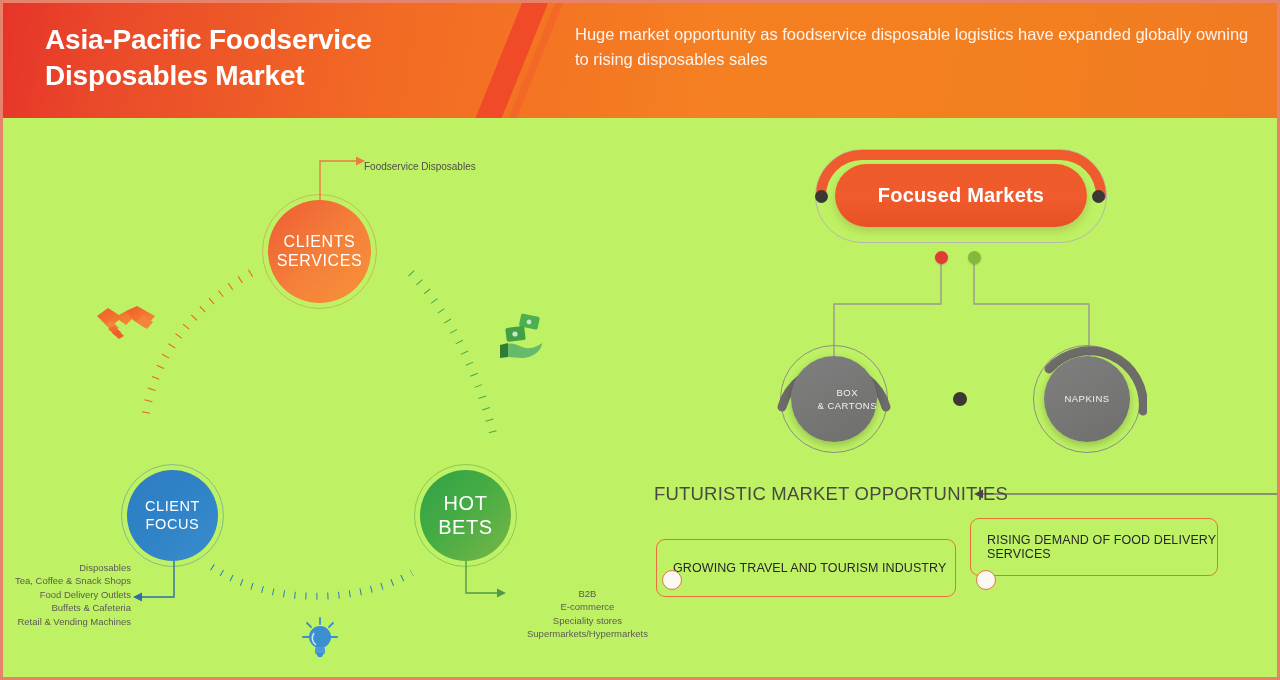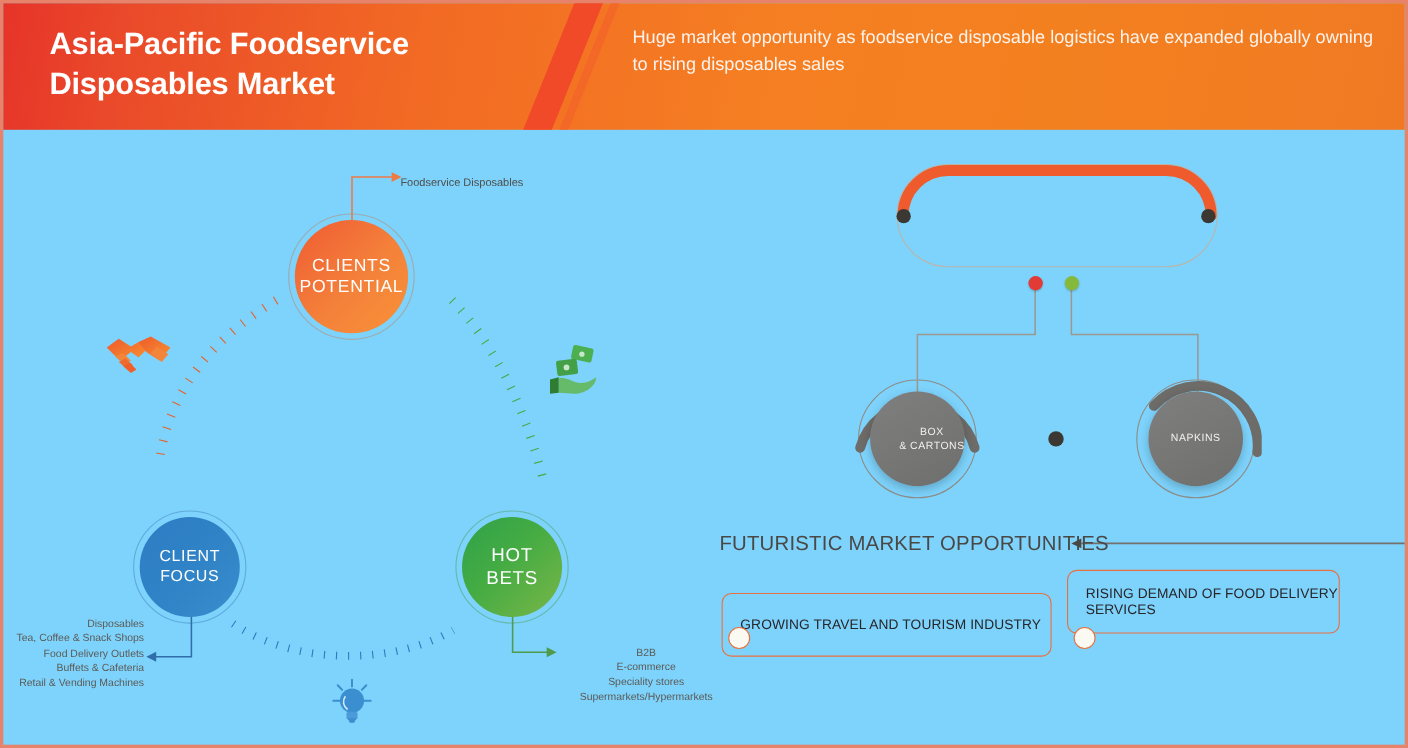--- a/index.html
+++ b/index.html
@@ -4,21 +4,21 @@
 <style>
   * { margin:0; padding:0; box-sizing:border-box; }
   html,body { width:1280px; height:680px; overflow:hidden; }
   body {
     font-family:"Liberation Sans", sans-serif;
     background:#fbfaf2;
   }
   #page {
     position:relative;
     width:1280px; height:680px;
-    background:#7dd3fc;
+    background:#bef264;
     border:3px solid #e8836b;
     overflow:hidden;
   }
 
   
   #header {
     position:absolute; left:-3px; top:-3px;
     width:1286px; height:118px;
     background:linear-gradient(100deg,#e63329 0%,#ea4a2a 9%,#f26a24 30%,#f57f22 55%,#f3801f 75%,#f07a24 100%);
     overflow:hidden;
@@ -77,21 +77,21 @@
   #ring-clients { left:259px; top:191px; width:115px; height:115px; border-color:rgba(200,120,80,.45); }
   #node-focus {
     left:124px; top:467px; width:91px; height:91px;
     background:linear-gradient(135deg,#2e7cc4 0%,#2f83c6 50%,#3a8ecd 100%);
     font-size:14.5px;
   }
   #ring-focus { left:118px; top:461px; width:103px; height:103px; border-color:rgba(60,120,180,.45); }
   #node-hot {
     left:417px; top:467px; width:91px; height:91px;
     background:linear-gradient(135deg,#2fa14a 0%,#45ac43 45%,#7ab648 100%);
-    font-size:17px;
+    font-size:20px;
   }
   #ring-hot { left:411px; top:461px; width:103px; height:103px; border-color:rgba(70,150,70,.45); }
 
   
   .arc-svg { position:absolute; z-index:3; }
 
   
   .lbl {
     position:absolute;
     color:#5c5a55;
@@ -241,21 +241,21 @@
     <path d="M 47 0 L 47 44 L 14 44" fill="none" stroke="#2f6ea8" stroke-width="1.4"></path>
     <path d="M 15 39.5 L 6 44 L 15 48.5 Z" fill="#2f6ea8"></path>
   </svg>
   <svg style="position:absolute; left:455px; top:550px; z-index:6;" width="55" height="48">
     <path d="M 8 0 L 8 40 L 40 40" fill="none" stroke="#4f9a4b" stroke-width="1.4"></path>
     <path d="M 39 35.5 L 48 40 L 39 44.5 Z" fill="#4f9a4b"></path>
   </svg>
 
   <div class="node-ring" id="ring-clients"></div>
   <div class="node" id="node-clients">
-    <span><span>CLIENTS</span><br><span>POTENTIAL</span></span>
+    <span><span>CLIENTS</span><br><span>SERVICES</span></span>
   </div>
 
   <div class="node-ring" id="ring-focus"></div>
   <div class="node" id="node-focus">
     <span><span>CLIENT</span><br><span>FOCUS</span></span>
   </div>
 
   <div class="node-ring" id="ring-hot"></div>
   <div class="node" id="node-hot">
     <span><span>HOT</span><br><span>BETS</span></span>
@@ -321,20 +321,23 @@
       <path d="M16 37 L24 37 L22 41 L18 41 Z" fill="#3b8fd0"></path>
     </svg>
   </div>
 
   <div id="fm-outer"></div>
   <svg id="fm-arc" viewBox="0 0 292 94">
     <path d="M 6 47 A 41 41 0 0 1 47 6 L 245 6 A 41 41 0 0 1 286 47" fill="none" stroke="#ef5b2d" stroke-width="10" stroke-linecap="round"></path>
   </svg>
   <div class="fm-dot" id="fm-dot-l"></div>
   <div class="fm-dot" id="fm-dot-r"></div>
+  <div id="fm-pill">
+    <span>Focused Markets</span>
+  </div>
 
   <svg style="position:absolute; left:820px; top:255px; z-index:5;" width="280" height="110">
     <path d="M 118 2 L 118 46 L 11 46 L 11 104" fill="none" stroke="#9b9890" stroke-width="1.4"></path>
     <path d="M 151 2 L 151 46 L 266 46 L 266 104" fill="none" stroke="#9b9890" stroke-width="1.4"></path>
   </svg>
   <div class="lead-dot" id="lead-red"></div>
   <div class="lead-dot" id="lead-green"></div>
 
   <div class="gring-thin" id="gring-box"></div>
   <svg class="garc" id="garc-box" width="120" height="120" viewBox="0 0 120 120">

